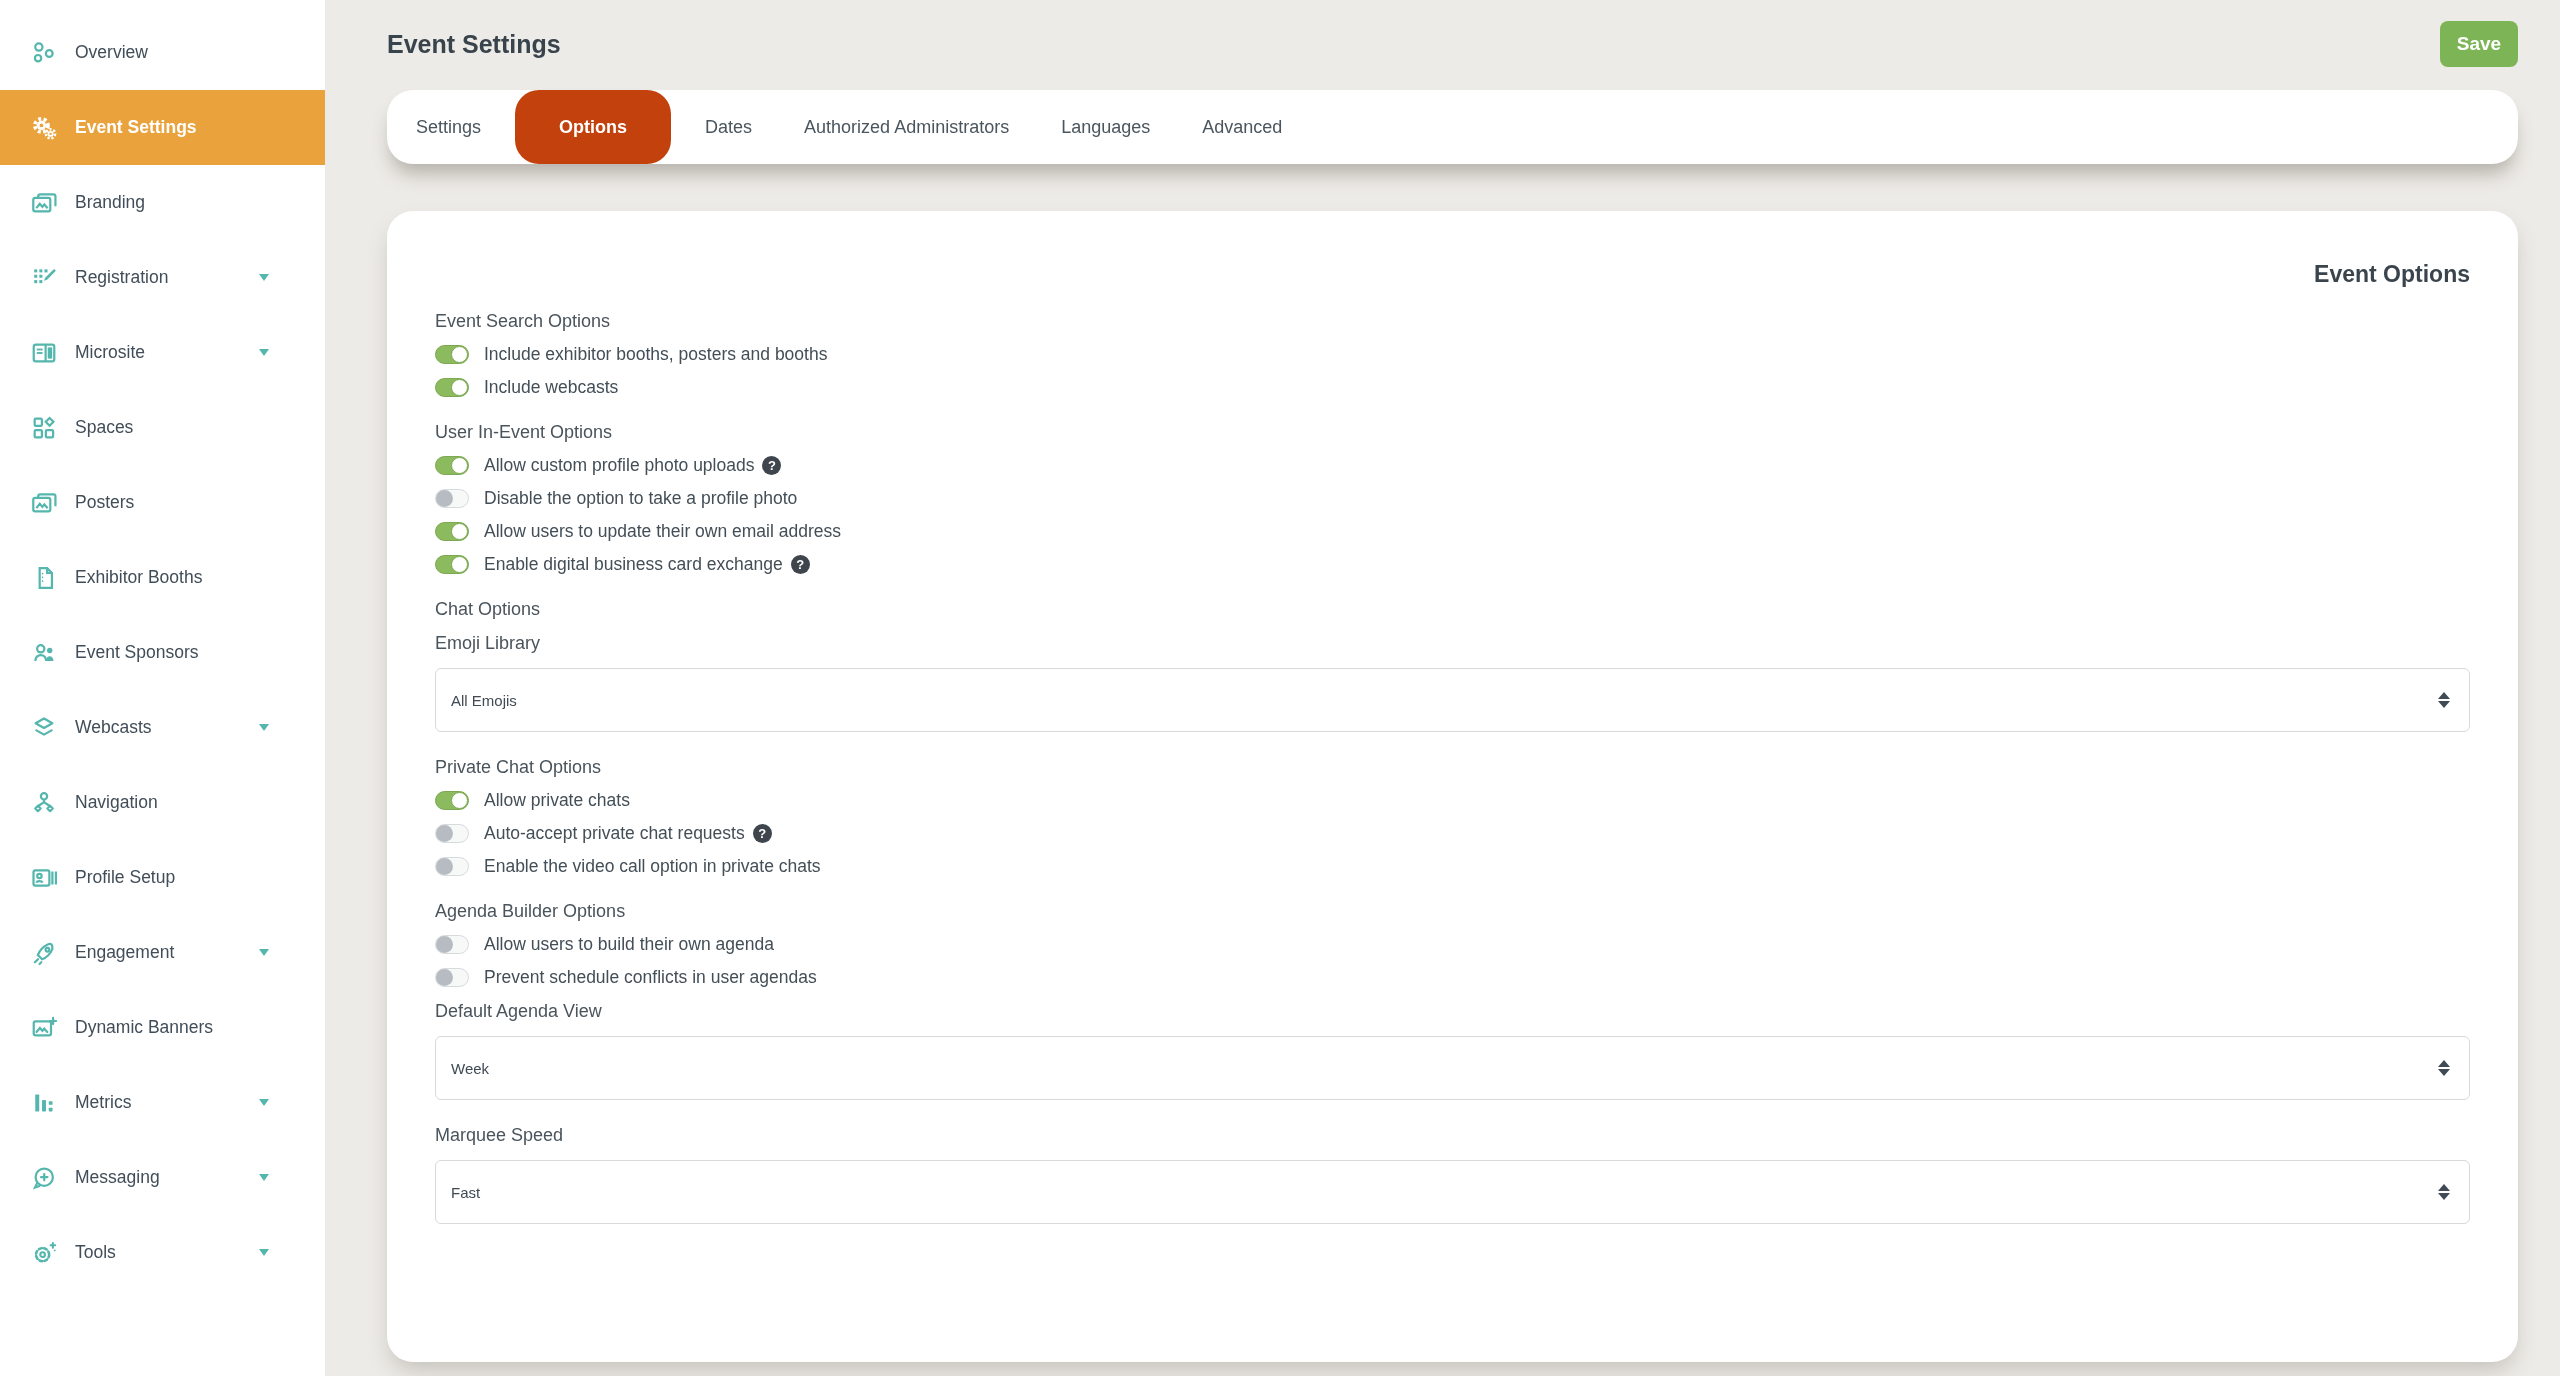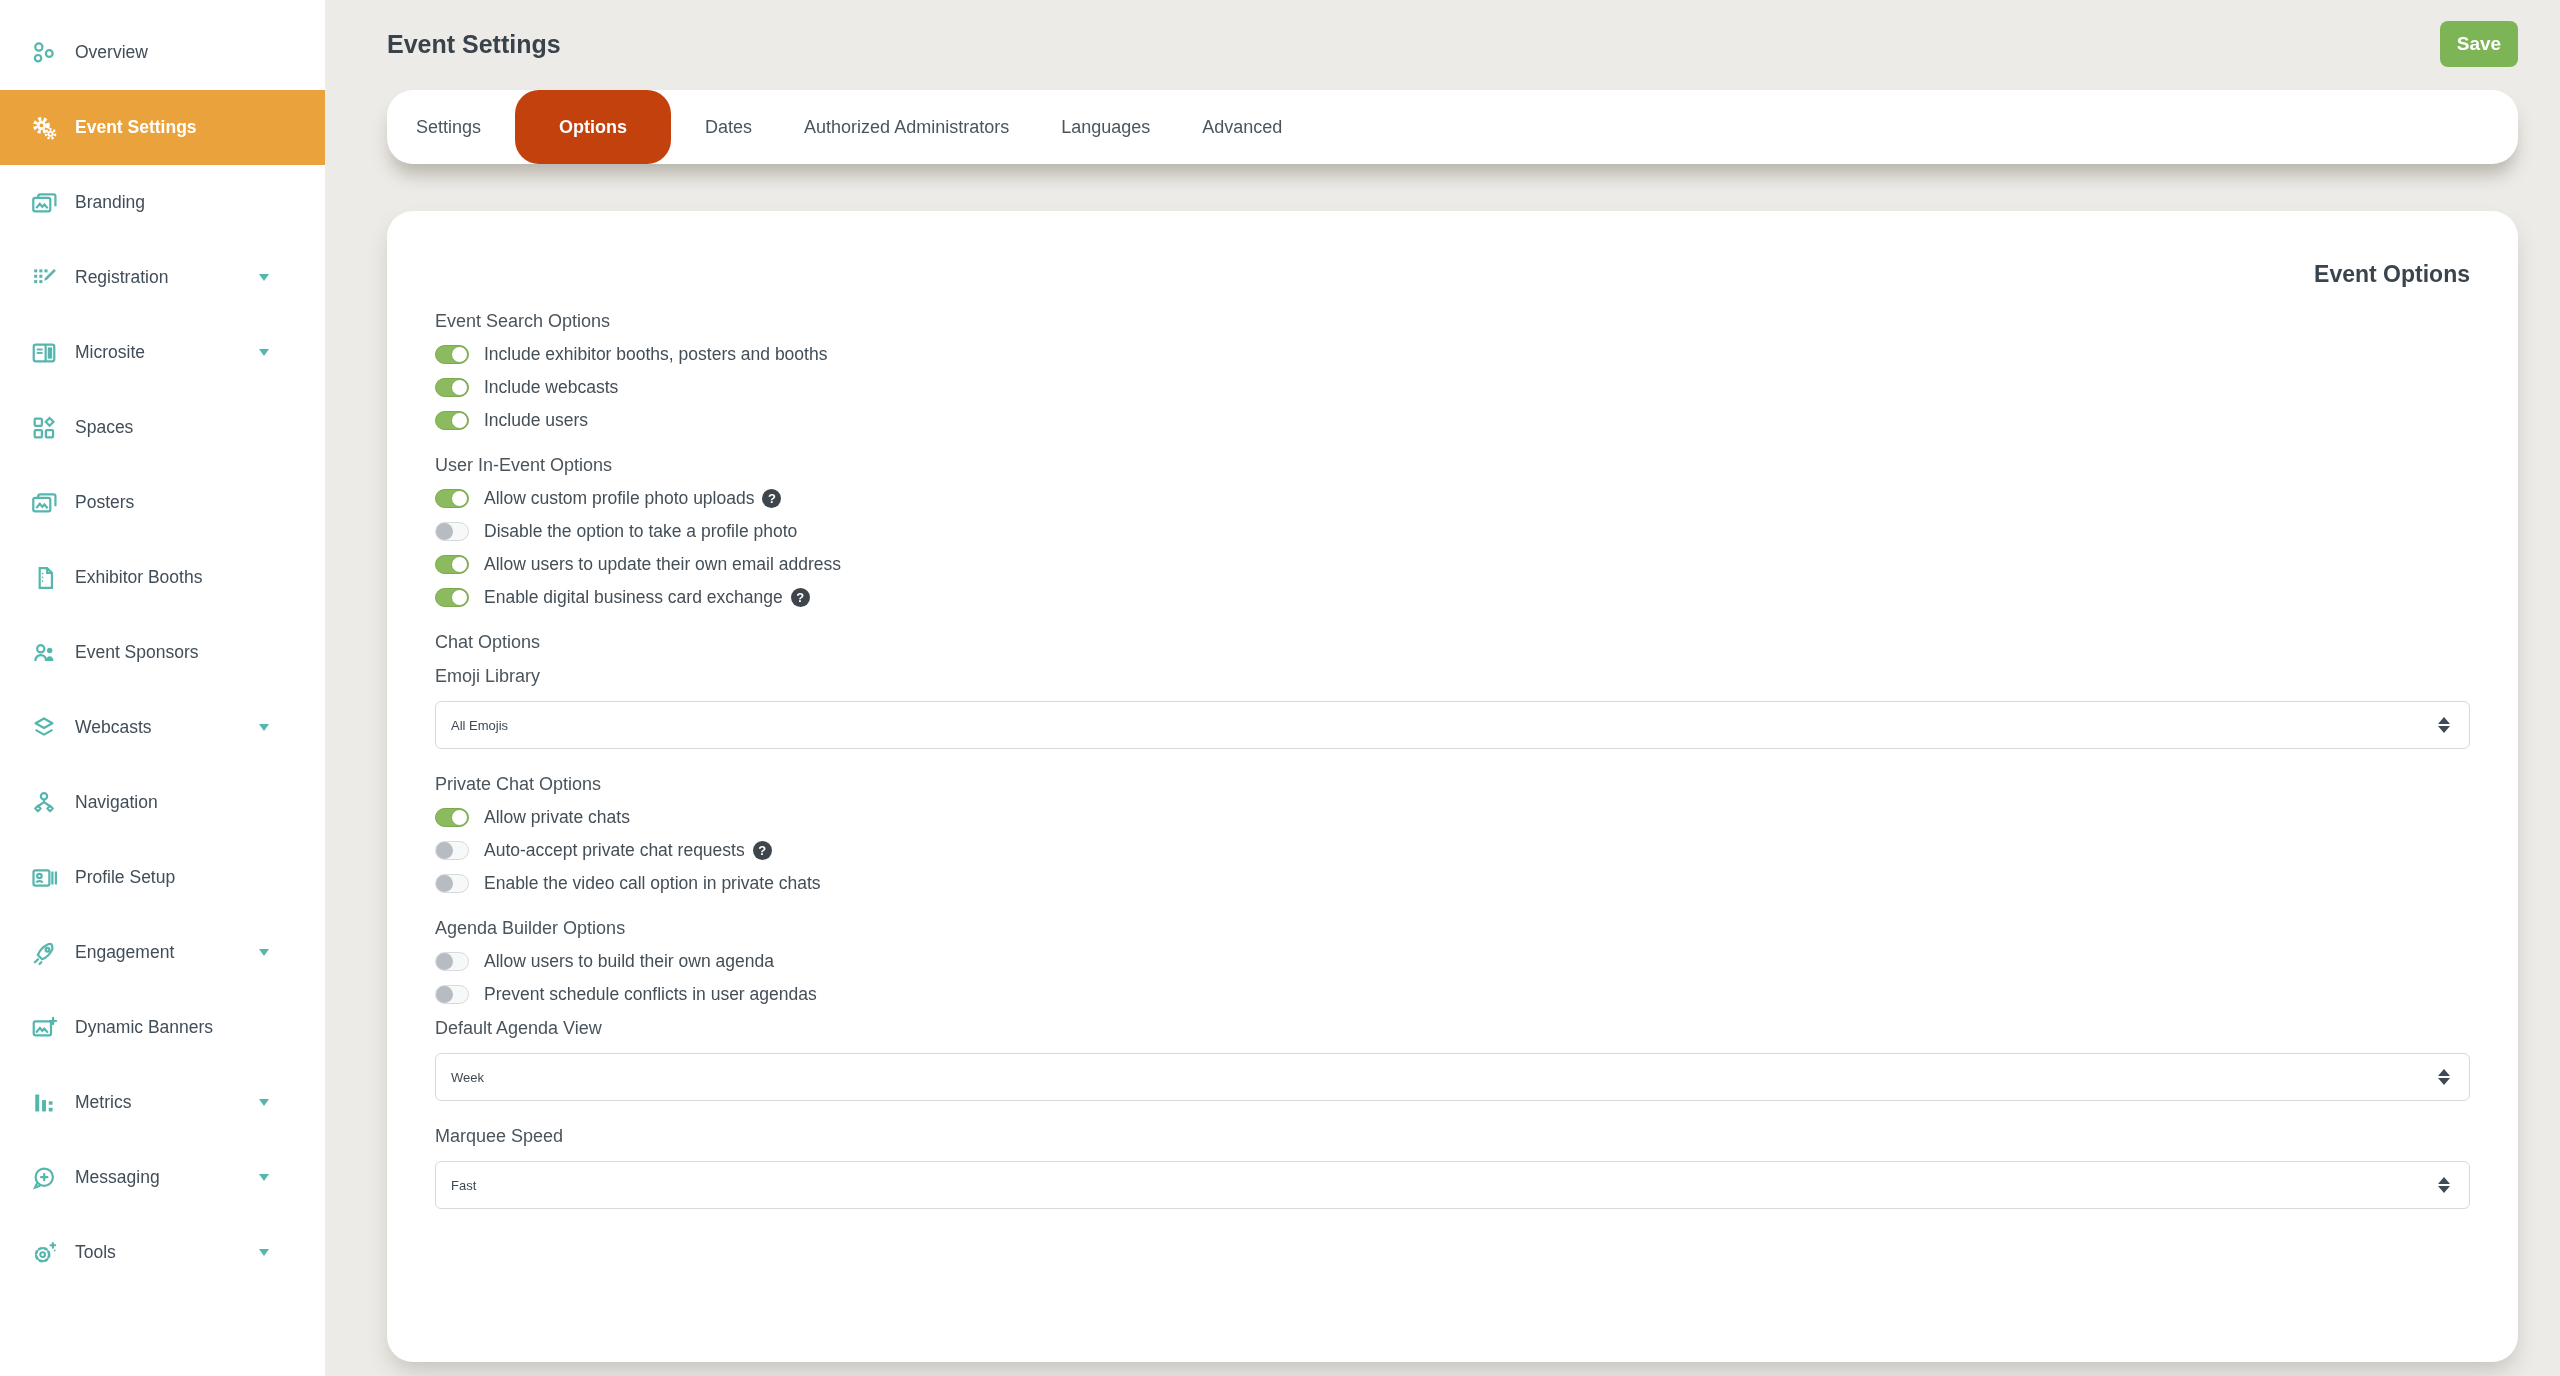--- a/index.html
+++ b/index.html
@@ -90,22 +90,22 @@
   .toggle.off .knob { left:0px; background:#b6bcc2; }
   .tlabel { font-size:17.5px; color:#434e57; margin-left:15px; white-space:nowrap; }
   .help {
     width:19px; height:19px; border-radius:50%; background:#3e454c; color:#fff;
     font-size:13px; font-weight:700; display:inline-flex; align-items:center;
     justify-content:center; margin-left:8px; cursor:pointer;
   }
 
   .select-wrap { position:relative; margin:14px 0 24px 0; }
   select.sel {
-    width:100%; height:48px; border:1px solid #d9d9d9; border-radius:6px;
-    background:#ffffff; font-family:inherit; font-size:13px; color:#3f4a54;
+    width:100%; height:64px; border:1px solid #d9d9d9; border-radius:6px;
+    background:#ffffff; font-family:inherit; font-size:15px; color:#3f4a54;
     padding:0 46px 0 15px; appearance:none; -webkit-appearance:none; cursor:pointer;
   }
   .sel-arrows {
     position:absolute; right:20px; top:50%; transform:translateY(-50%);
     display:flex; flex-direction:column; gap:2px; pointer-events:none;
   }
   .sel-arrows .up {
     width:0; height:0; border-left:6px solid transparent;
     border-right:6px solid transparent; border-bottom:7px solid #3f4a54;
   }
@@ -359,26 +359,20 @@
             <span class="knob"></span>
           </span>
         <span class="tlabel">Include exhibitor booths, posters and booths</span>
       </div>
       <div class="trow">
         <span class="toggle on">
             <span class="knob"></span>
           </span>
         <span class="tlabel">Include webcasts</span>
       </div>
-      <div class="trow">
-        <span class="toggle on">
-            <span class="knob"></span>
-          </span>
-        <span class="tlabel">Include users</span>
-      </div>
 
       <div class="sec-label">User In-Event Options</div>
       <div class="trow">
         <span class="toggle on">
             <span class="knob"></span>
           </span>
         <span class="tlabel">Allow custom profile photo uploads</span>
         <span class="help">?</span>
       </div>
       <div class="trow">

